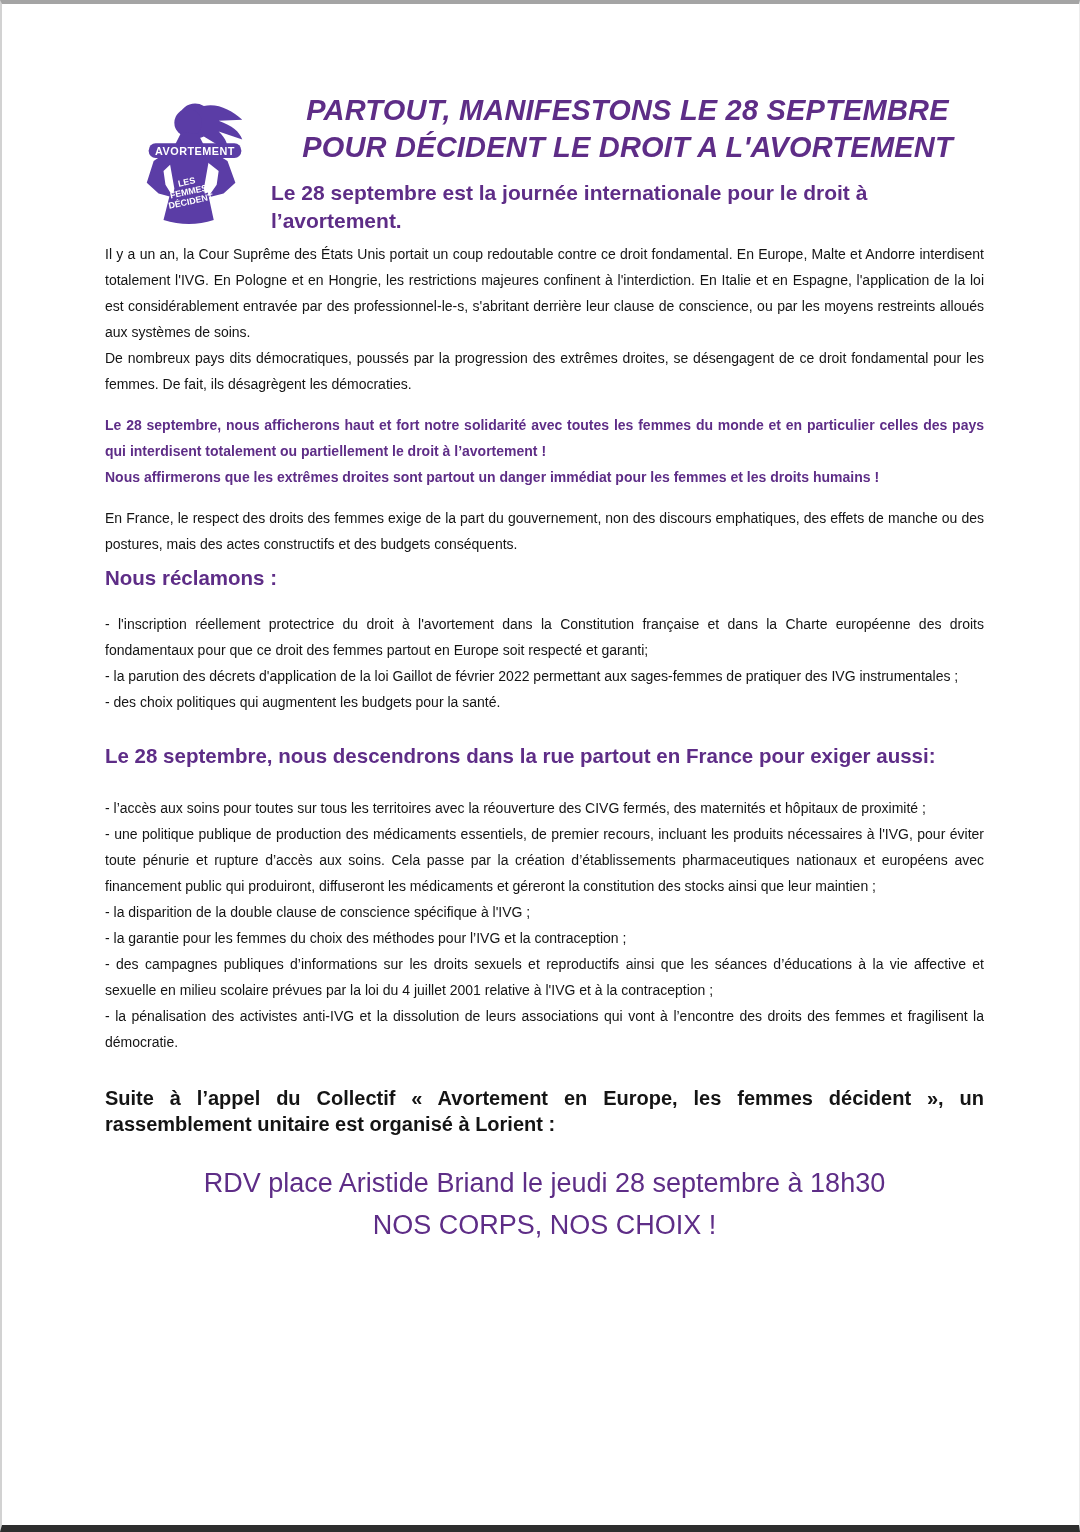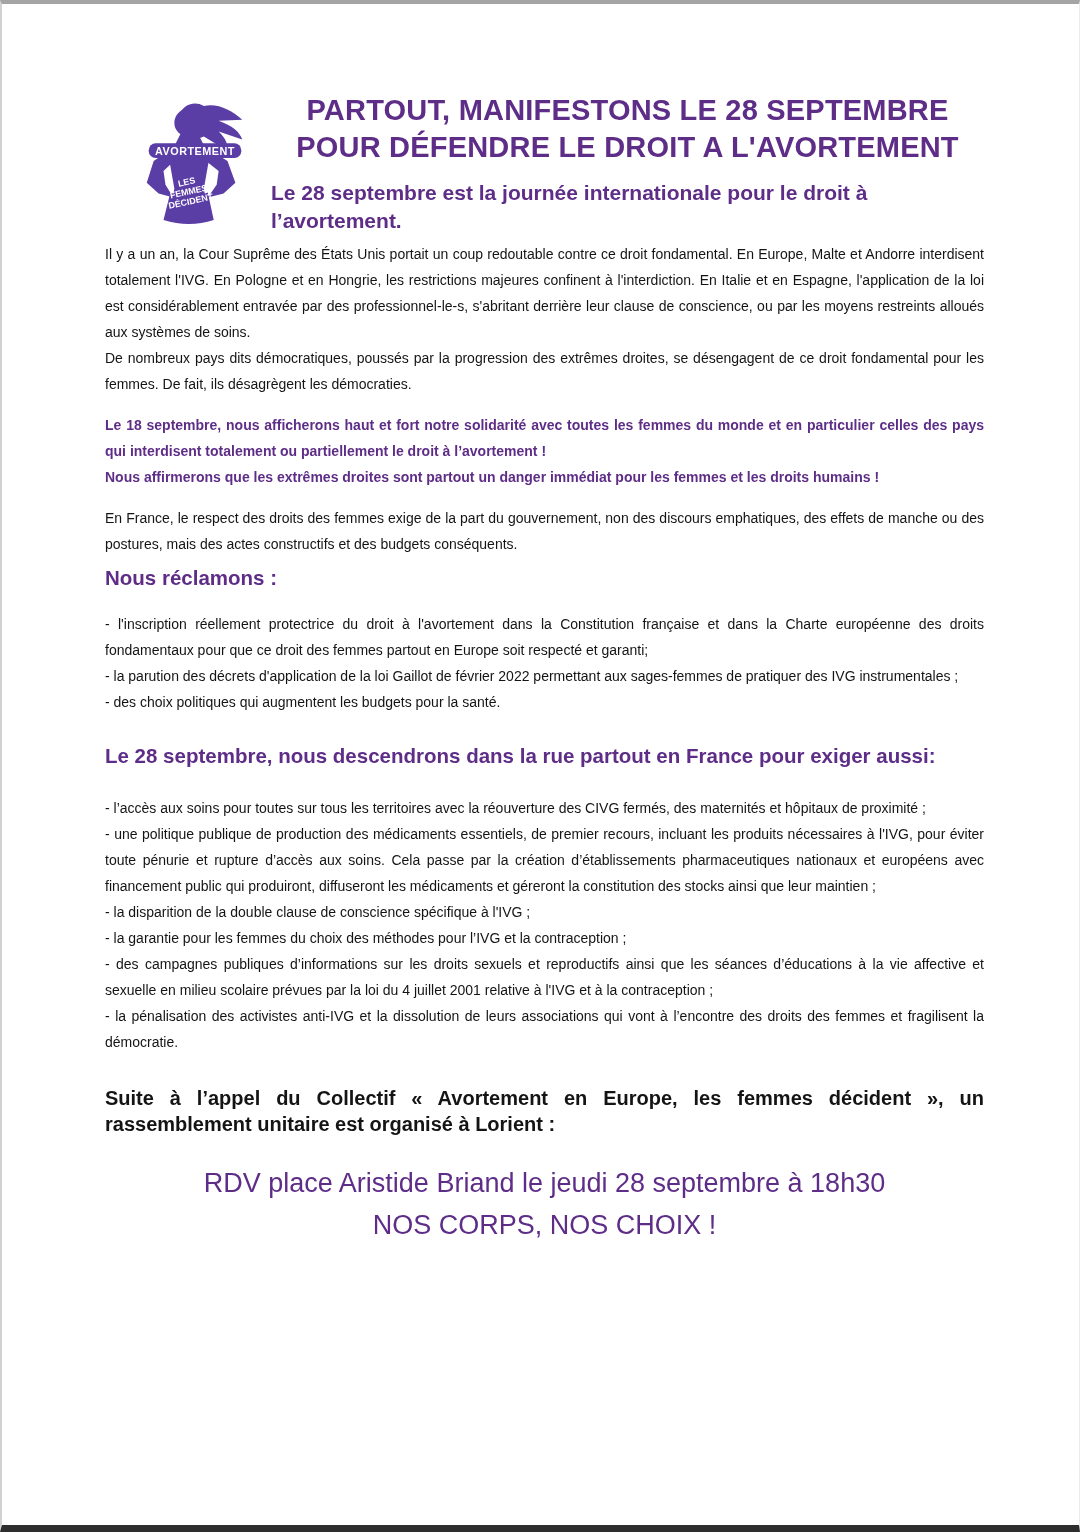--- a/index.html
+++ b/index.html
@@ -44,20 +44,21 @@
     padding-left: 14px;
   }
   .title {
     margin: 0;
     text-align: center;
     color: #5e2d87;
     font-size: 29px;
     line-height: 37px;
     font-weight: bold;
     letter-spacing: 0.2px;
+    font-style: italic;
   }
   .title-line { display: block; }
   .intro {
     margin: 13px 0 0 0;
     max-width: 645px;
     color: #5e2d87;
     font-size: 21px;
     line-height: 28px;
     font-weight: bold;
   }
@@ -120,30 +121,30 @@
         <g transform="rotate(-12 53 95)" fill="#ffffff" font-weight="bold" text-anchor="middle">
           <text x="53" y="86" font-size="9">LES</text>
           <text x="53" y="96" font-size="9">FEMMES</text>
           <text x="53" y="106" font-size="9">DÉCIDENT</text>
         </g>
       </svg>
     </div>
     <div class="header-right">
       <h1 class="title">
         <span class="title-line">PARTOUT, MANIFESTONS LE 28 SEPTEMBRE</span>
-        <span class="title-line">POUR DÉFENDRE LE DROIT A L'AVORTEMENT</span>
+        <span class="title-line">POUR DÉCIDENT LE DROIT A L'AVORTEMENT</span>
       </h1>
       <p class="intro">Le 28 septembre est la journée internationale pour le droit à l’avortement.</p>
     </div>
   </header>
 
   <p class="body-p">Il y a un an, la Cour Suprême des États Unis portait un coup redoutable contre ce droit fondamental. En Europe, Malte et Andorre interdisent totalement l'IVG. En Pologne et en Hongrie, les restrictions majeures confinent à l'interdiction. En Italie et en Espagne, l'application de la loi est considérablement entravée par des professionnel-le-s, s'abritant derrière leur clause de conscience, ou par les moyens restreints alloués aux systèmes de soins.</p>
   <p class="body-p">De nombreux pays dits démocratiques, poussés par la progression des extrêmes droites, se désengagent de ce droit fondamental pour les femmes. De fait, ils désagrègent les démocraties.</p>
 
-  <p class="body-p purple gap">Le 18 septembre, nous afficherons haut et fort notre solidarité avec toutes les femmes du monde et en particulier celles des pays qui interdisent totalement ou partiellement le droit à l’avortement !</p>
+  <p class="body-p purple gap">Le 28 septembre, nous afficherons haut et fort notre solidarité avec toutes les femmes du monde et en particulier celles des pays qui interdisent totalement ou partiellement le droit à l’avortement !</p>
   <p class="body-p purple">Nous affirmerons que les extrêmes droites sont partout un danger immédiat pour les femmes et les droits humains !</p>
 
   <p class="body-p gap">En France, le respect des droits des femmes exige de la part du gouvernement, non des discours emphatiques, des effets de manche ou des postures, mais des actes constructifs et des budgets conséquents.</p>
 
   <h2 class="subhead">Nous réclamons :</h2>
 
   <div class="demand-list">
     <p class="body-p">- l'inscription réellement protectrice du droit à l'avortement dans la Constitution française et dans la Charte européenne des droits fondamentaux pour que ce droit des femmes partout en Europe soit respecté et garanti;</p>
     <p class="body-p">- la parution des décrets d'application de la loi Gaillot de février 2022 permettant aux sages-femmes de pratiquer des IVG instrumentales ;</p>
     <p class="body-p">- des choix politiques qui augmentent les budgets pour la santé.</p>

